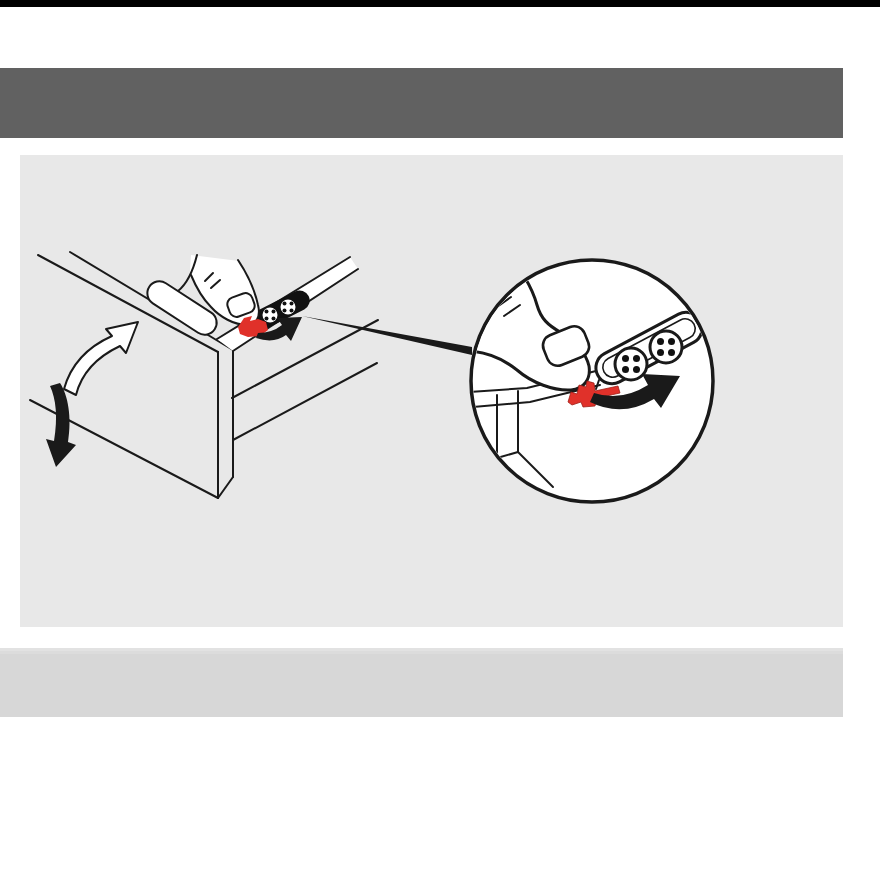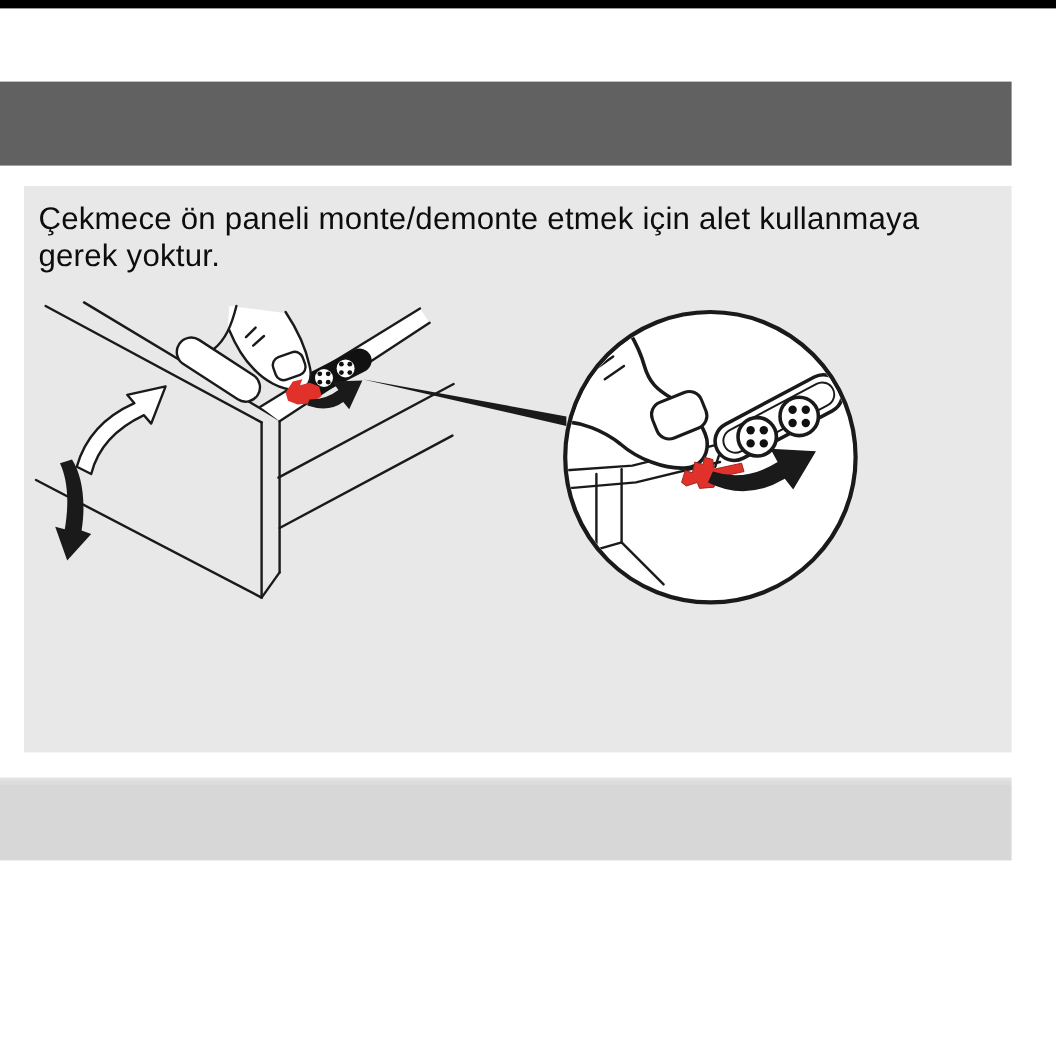--- a/index.html
+++ b/index.html
@@ -162,17 +162,15 @@
         <path d="M548,247 L551,237 L557,239 L559,230 L566,232 L567,226 L574,228
                  L575,236 L598,231 L600,238 L577,243 L575,251 L563,252 L561,247
                  L552,250 Z" fill="#e0312a" stroke="#a02018" stroke-width="0.8"></path>
 
         <path d="M570,247 Q602,263 634,244 L641,253 L660,221 L622,219 L628,230
                  Q601,247 574,238 Z" fill="#1a1a1a"></path>
       </g>
     </g>
   </svg>
 
-  <div class="caption">Çekmece ön paneli monte/demonte etmek için alet kullanmaya
-gerek yoktur.</div>
 </div>
 
 <div class="footer-band"></div>
 
 </body></html>

